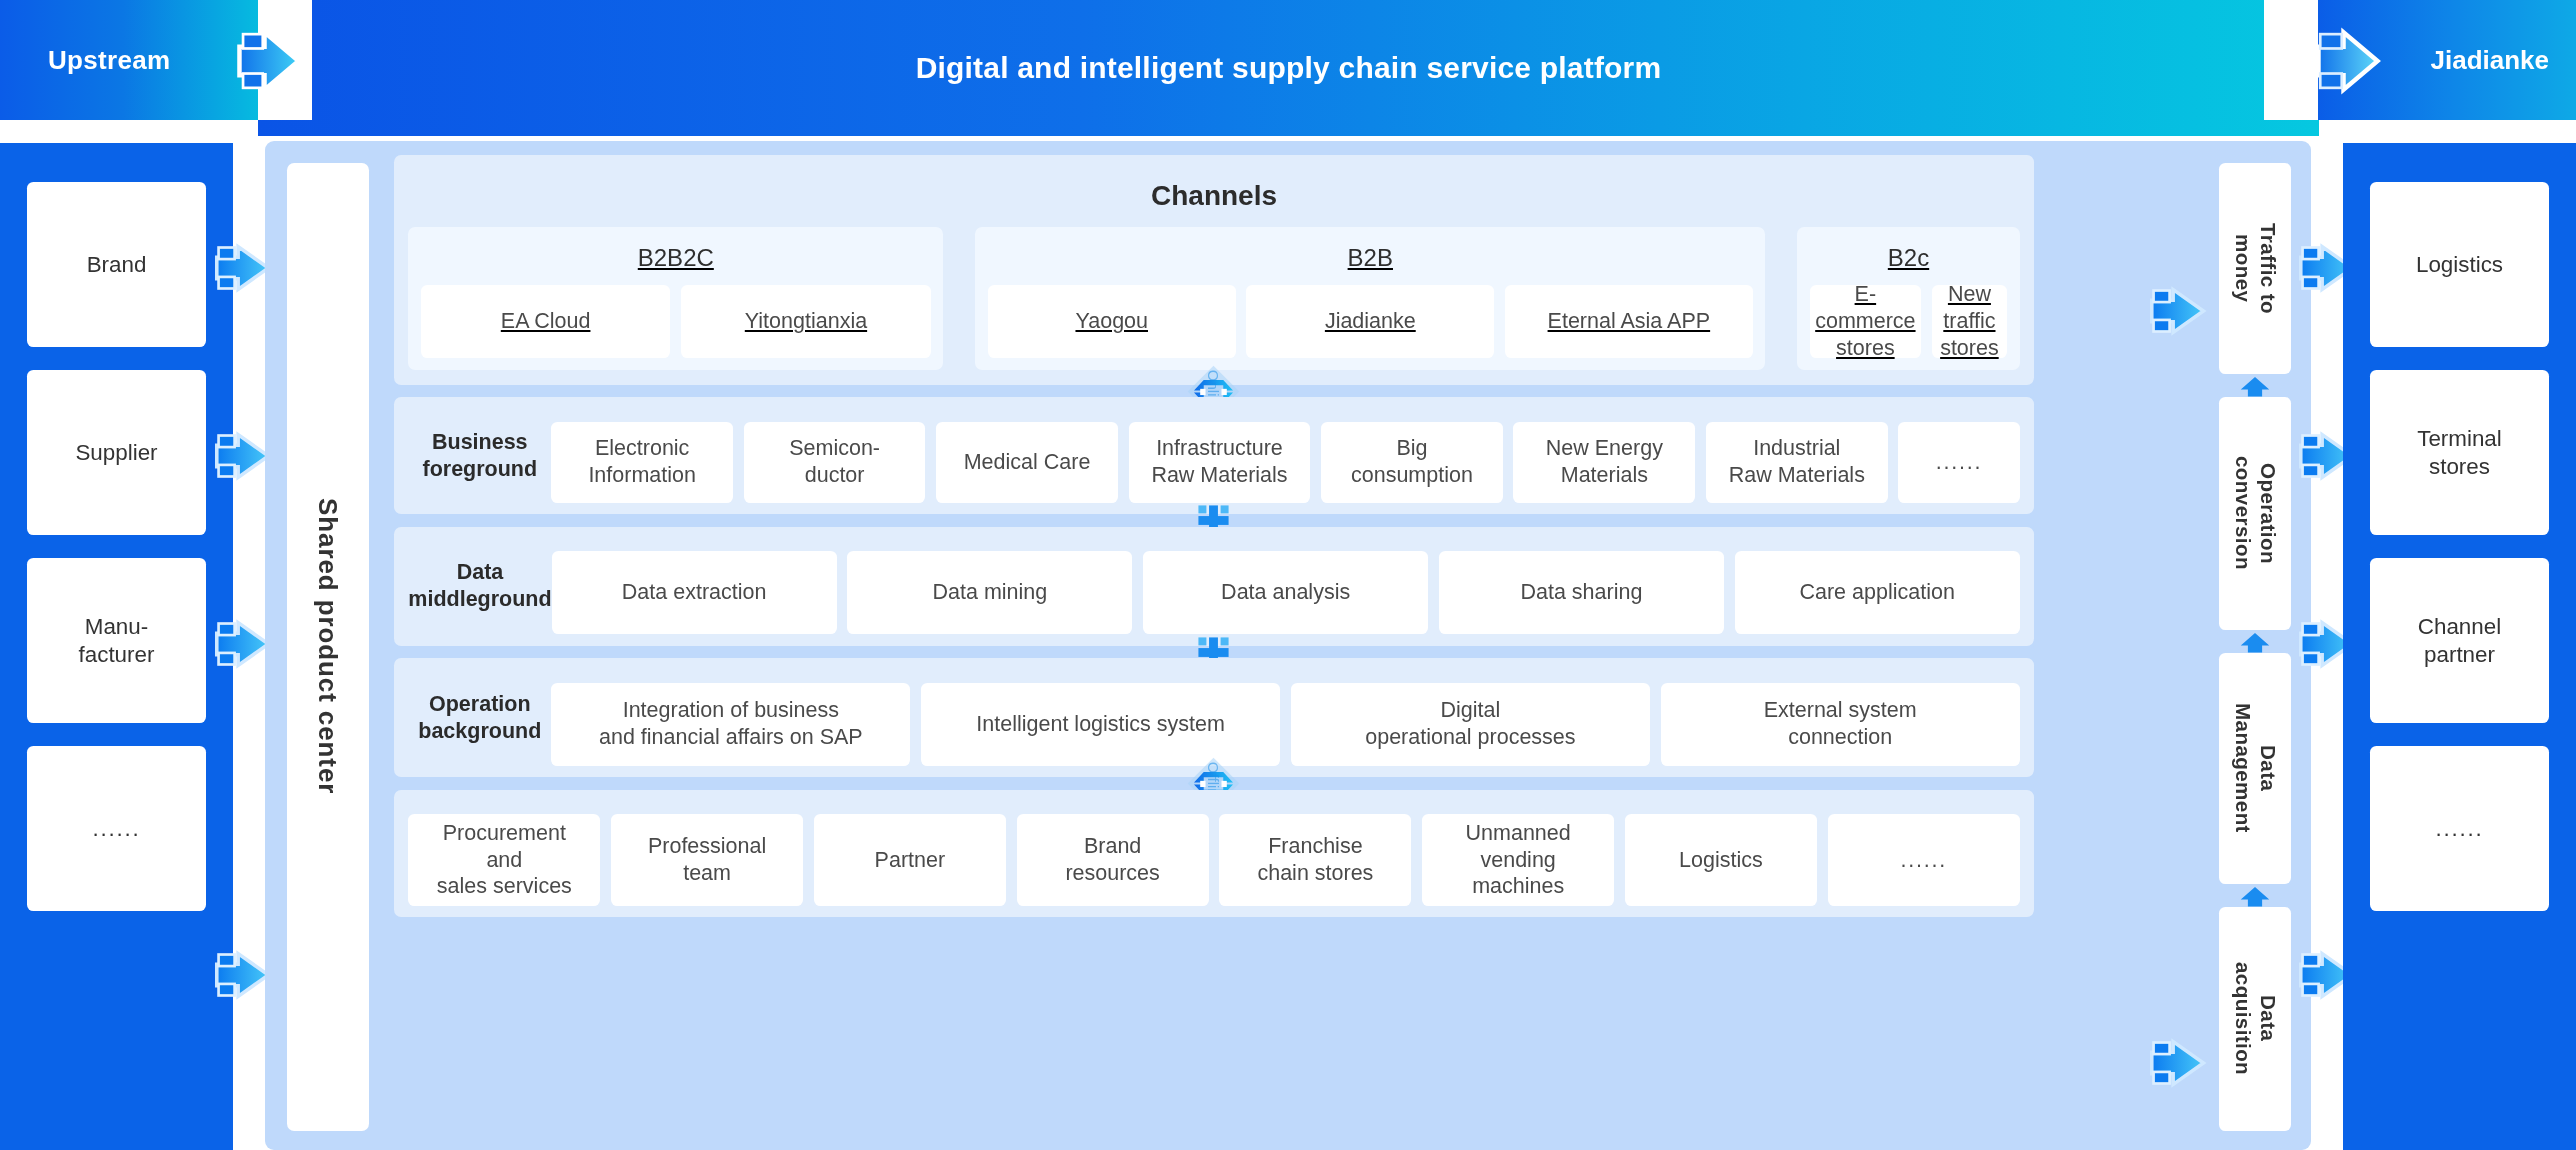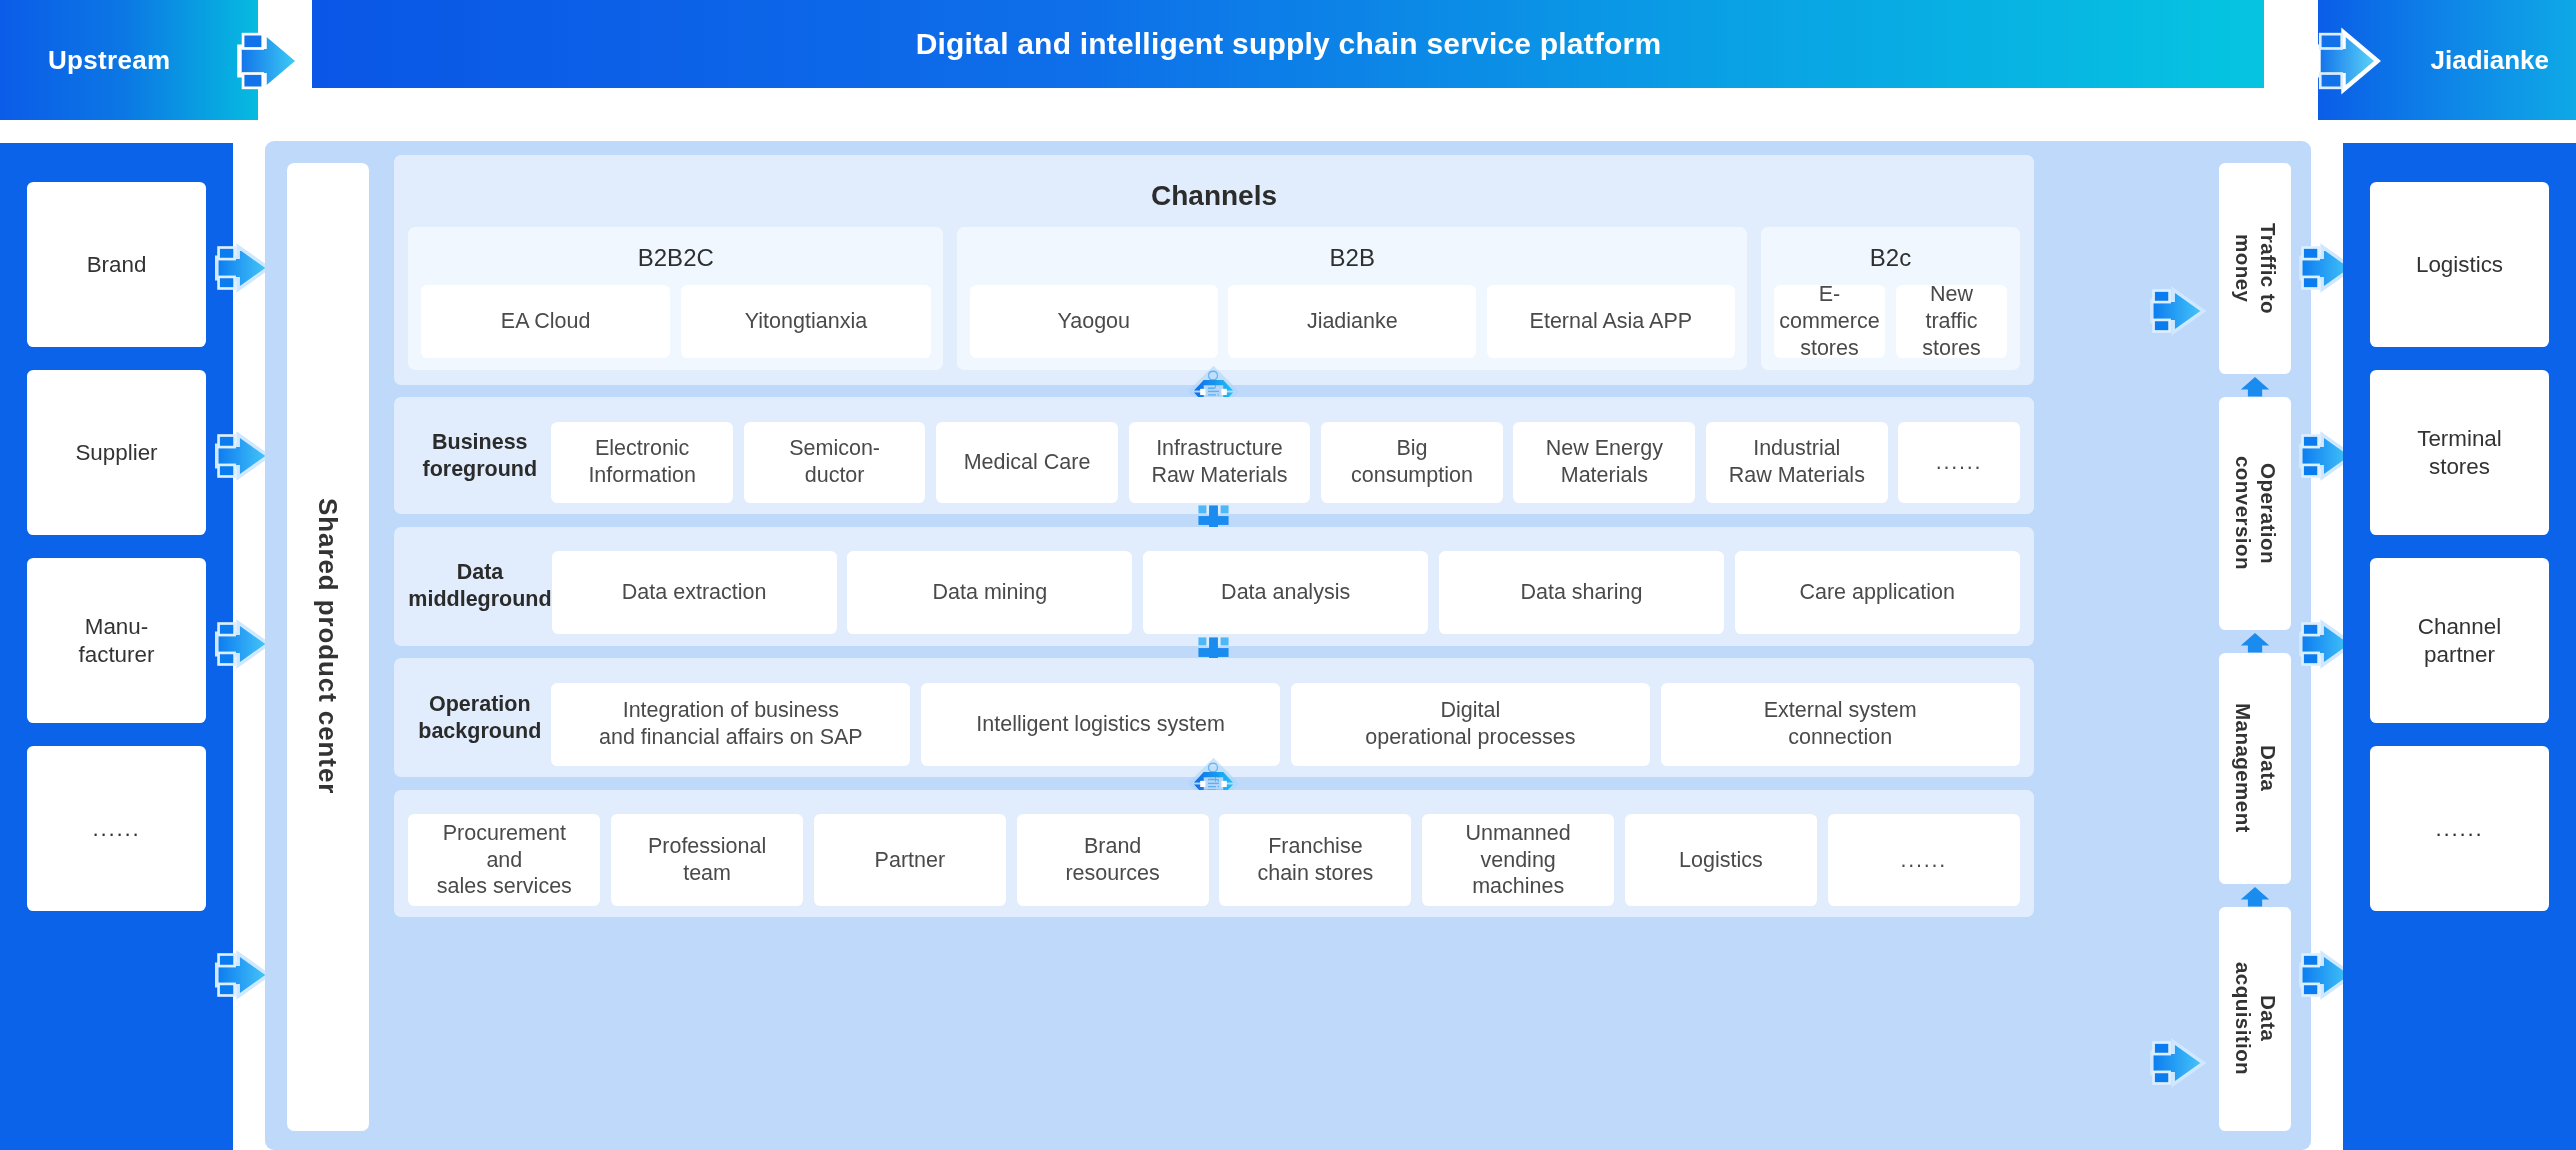--- a/index.html
+++ b/index.html
@@ -13,21 +13,21 @@
 
   
   .header{position:absolute;left:0;top:0;width:2576px;height:125px;}
   .hdr-left{
     position:absolute;left:0;top:0;width:274px;height:120px;
     background:linear-gradient(90deg,#0b5ce8 0%,#0b77e4 45%,#06c3df 100%);
     display:flex;align-items:center;
   }
   .hdr-left .txt{color:#fff;font-size:26px;font-weight:bold;margin-left:48px;letter-spacing:0.3px;text-align:center;}
   .hdr-center{
-    position:absolute;left:258px;top:0;width:2061px;height:88px;
+    position:absolute;left:258px;top:0;width:2061px;height:136px;
     background:linear-gradient(90deg,#0a54e6 0%,#0e6fe9 40%,#09a6e4 75%,#05c8e0 100%);
     display:flex;align-items:center;justify-content:center;
   }
   .hdr-center .txt{color:#fff;font-size:30px;font-weight:bold;letter-spacing:0.2px;}
   .hdr-right{
     position:absolute;right:0;top:0;width:274px;height:120px;
     background:linear-gradient(90deg,#0a58e7 0%,#0e86e8 55%,#0ea9e6 100%);
     display:flex;align-items:center;justify-content:flex-end;
   }
   .hdr-right .txt{color:#fff;font-size:26px;font-weight:bold;margin-right:27px;}
@@ -78,21 +78,21 @@
 
   .band{
     background:#e1edfc;border-radius:7.2px;margin-bottom:12.5px;position:relative;
   }
   
   .band-channels{padding:12.5px 14.3px 14.3px 14.3px;}
   .channels-title{
     text-align:center;font-size:28px;font-weight:bold;color:#2c2c2c;
     padding:12.5px 0 14.3px 0;
   }
-  .ch-row{display:flex;gap:14px;}
+  .ch-row{display:flex;gap:32px;text-decoration:underline;}
   .ch-group{
     background:#f0f7ff;border-radius:7.2px;padding:10.7px 12.5px 12.5px 12.5px;
     display:flex;flex-direction:column;
   }
   .ch-group.g0{flex:0 0 510px;}
   .ch-group.g1{flex:0 0 765px;justify-content:space-between;}
   .ch-group.g2{flex:1 1 auto;}
   .ch-group-title{text-align:center;font-size:24px;color:#2f2f2f;padding:7.2px 0 12.5px 0;}
   .ch-items{display:flex;gap:10.7px;}
   .ch-item{

